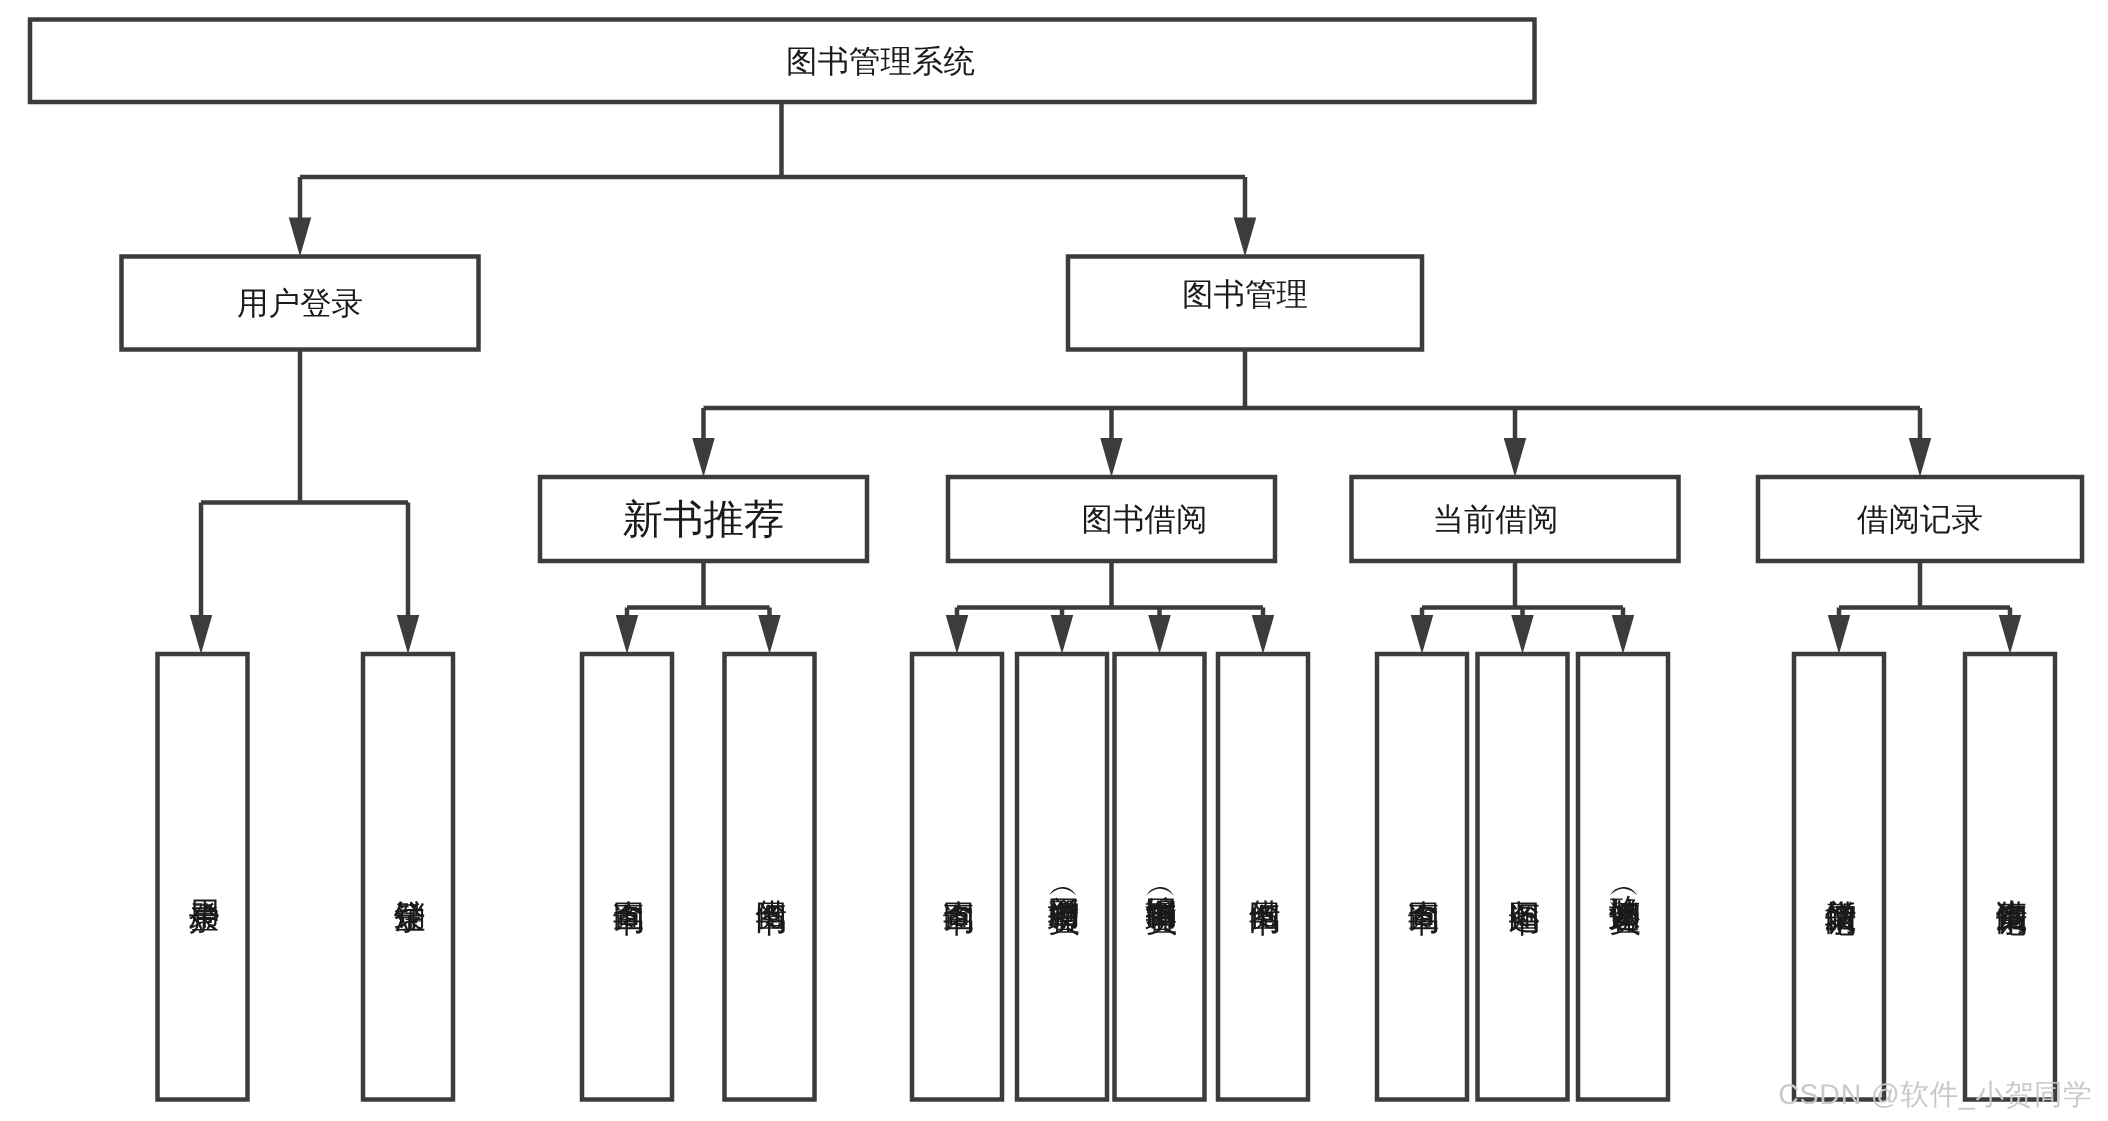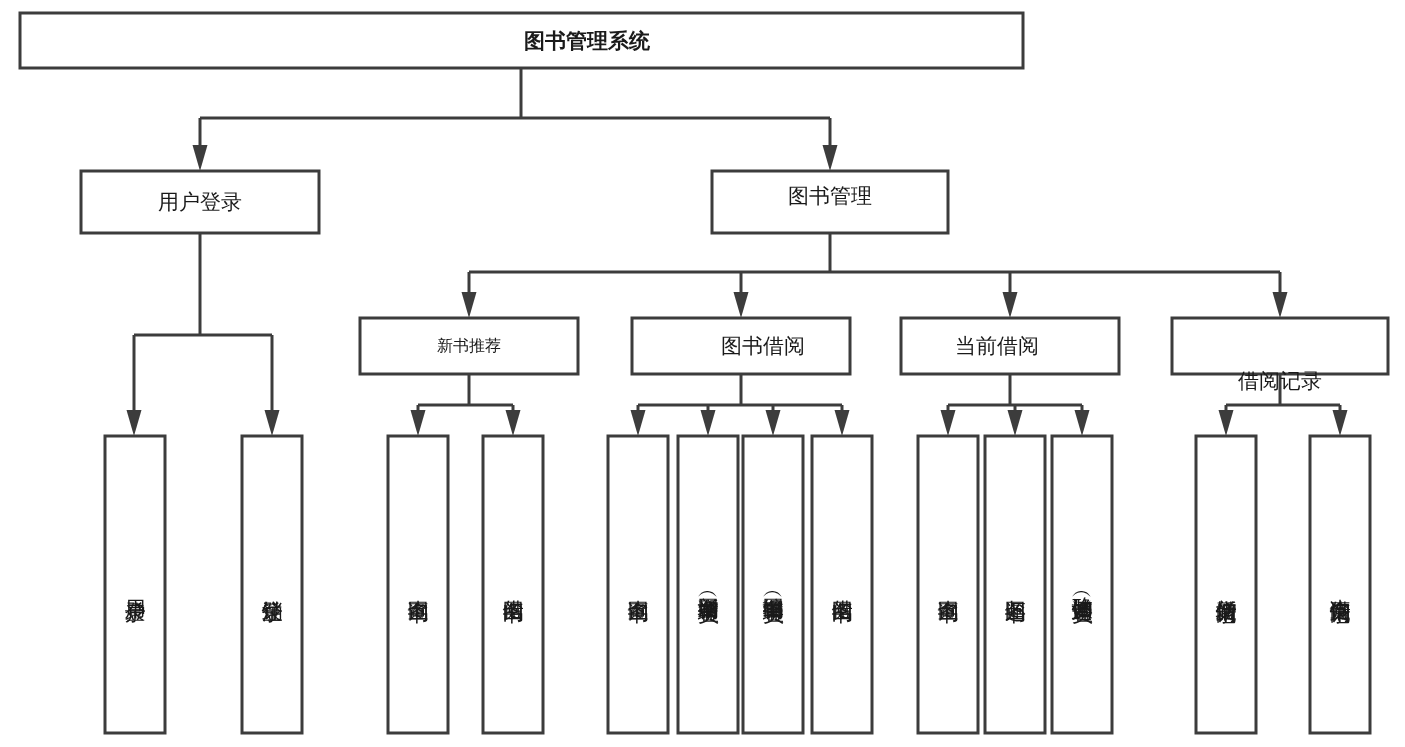--- a/index.html
+++ b/index.html
@@ -125,35 +125,36 @@
         <rect x="812" y="436" width="60" height="297" class="node-rect"></rect>
         <rect x="918" y="436" width="60" height="297" class="node-rect"></rect>
         <rect x="985" y="436" width="60" height="297" class="node-rect"></rect>
         <rect x="1052" y="436" width="60" height="297" class="node-rect"></rect>
         <rect x="1196" y="436" width="60" height="297" class="node-rect"></rect>
         <rect x="1310" y="436" width="60" height="297" class="node-rect"></rect>
       </g>
   </svg>
 
   <div id="labels-layer">
-      <div class="htext" style="left: 20px; top: 13px; width: 1134px; height: 55px; font-size: 21px; font-weight: bold;">图书管理系统</div>
+      <div class="htext" style="left: 20px; top: 13px; width: 1134px; height: 55px; font-size: 21px;">图书管理系统</div>
       <div class="htext" style="left: 81px; top: 171px; width: 238px; height: 62px; font-size: 21px;">用户登录</div>
       <div class="htext" style="left: 712px; top: 171px; width: 236px; height: 50px; font-size: 21px;">图书管理</div>
-      <div class="htext" style="left: 360px; top: 318px; width: 218px; height: 56px; font-size: 16px;">新书推荐</div>
+      <div class="htext" style="left: 360px; top: 318px; width: 218px; height: 56px; font-size: 27px;">新书推荐</div>
       <div class="htext" style="left: 632px; top: 318px; width: 262px; height: 56px; font-size: 21px;">图书借阅</div>
       <div class="htext" style="left: 901px; top: 318px; width: 192px; height: 56px; font-size: 21px; border-radius: 28px;">当前借阅</div>
-      <div class="htext" style="left: 1172px; top: 318px; width: 216px; height: 56px; font-size: 21px; margin-top: 35px;">借阅记录</div>
+      <div class="htext" style="left: 1172px; top: 318px; width: 216px; height: 56px; font-size: 21px;">借阅记录</div>
       <div class="vtext" style="left: 105px; top: 436px; width: 60px; height: 297px;">用户登录</div>
       <div class="vtext" style="left: 242px; top: 436px; width: 60px; height: 297px;">注销登录</div>
       <div class="vtext" style="left: 388px; top: 436px; width: 60px; height: 297px;">查询图书</div>
       <div class="vtext" style="left: 483px; top: 436px; width: 60px; height: 297px;">借阅图书</div>
       <div class="vtext" style="left: 608px; top: 436px; width: 60px; height: 297px;">查询图书</div>
       <div class="vtext" style="left: 678px; top: 436px; width: 60px; height: 297px;">新增图书（管理员）</div>
       <div class="vtext" style="left: 743px; top: 436px; width: 60px; height: 297px;">编辑图书（管理员）</div>
       <div class="vtext" style="left: 812px; top: 436px; width: 60px; height: 297px;">借阅图书</div>
       <div class="vtext" style="left: 918px; top: 436px; width: 60px; height: 297px;">查询图书</div>
       <div class="vtext" style="left: 985px; top: 436px; width: 60px; height: 297px;">归还图书</div>
       <div class="vtext" style="left: 1052px; top: 436px; width: 60px; height: 297px;">确认归还（管理员）</div>
       <div class="vtext" style="left: 1196px; top: 436px; width: 60px; height: 297px;">新增借阅记录</div>
       <div class="vtext" style="left: 1310px; top: 436px; width: 60px; height: 297px;">查询借阅记录</div>
     </div>
 
+  <div id="watermark">CSDN @软件_小贺同学</div>
 </div>
 
 </body></html>

